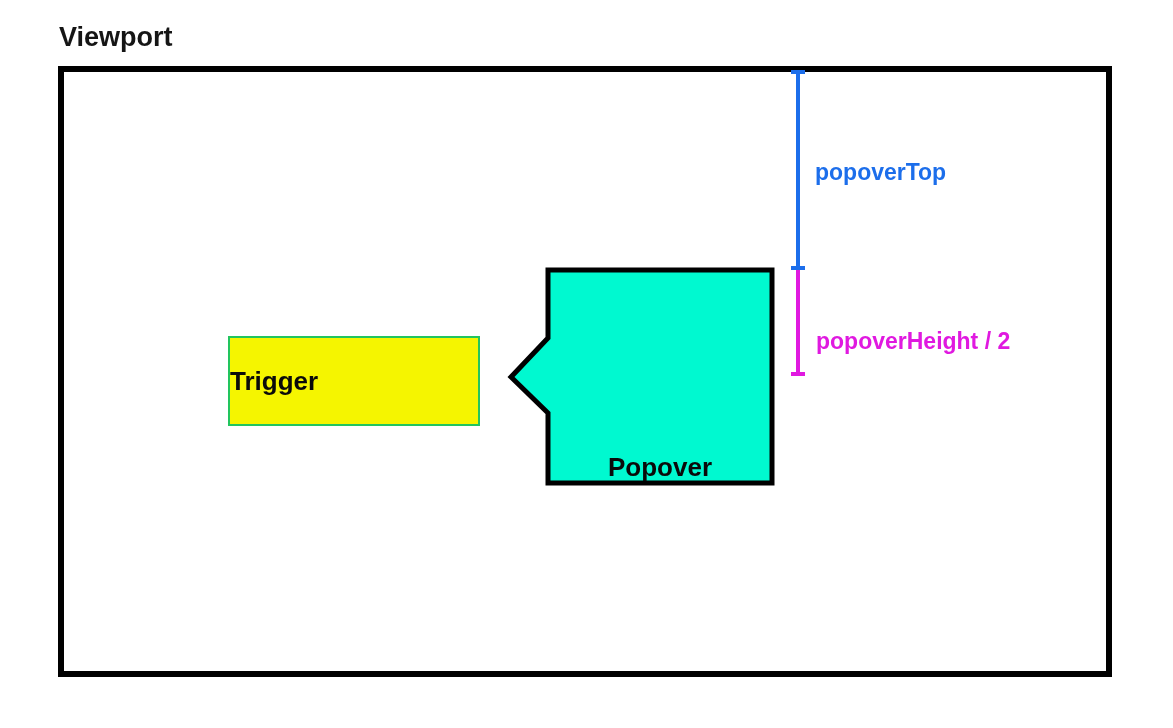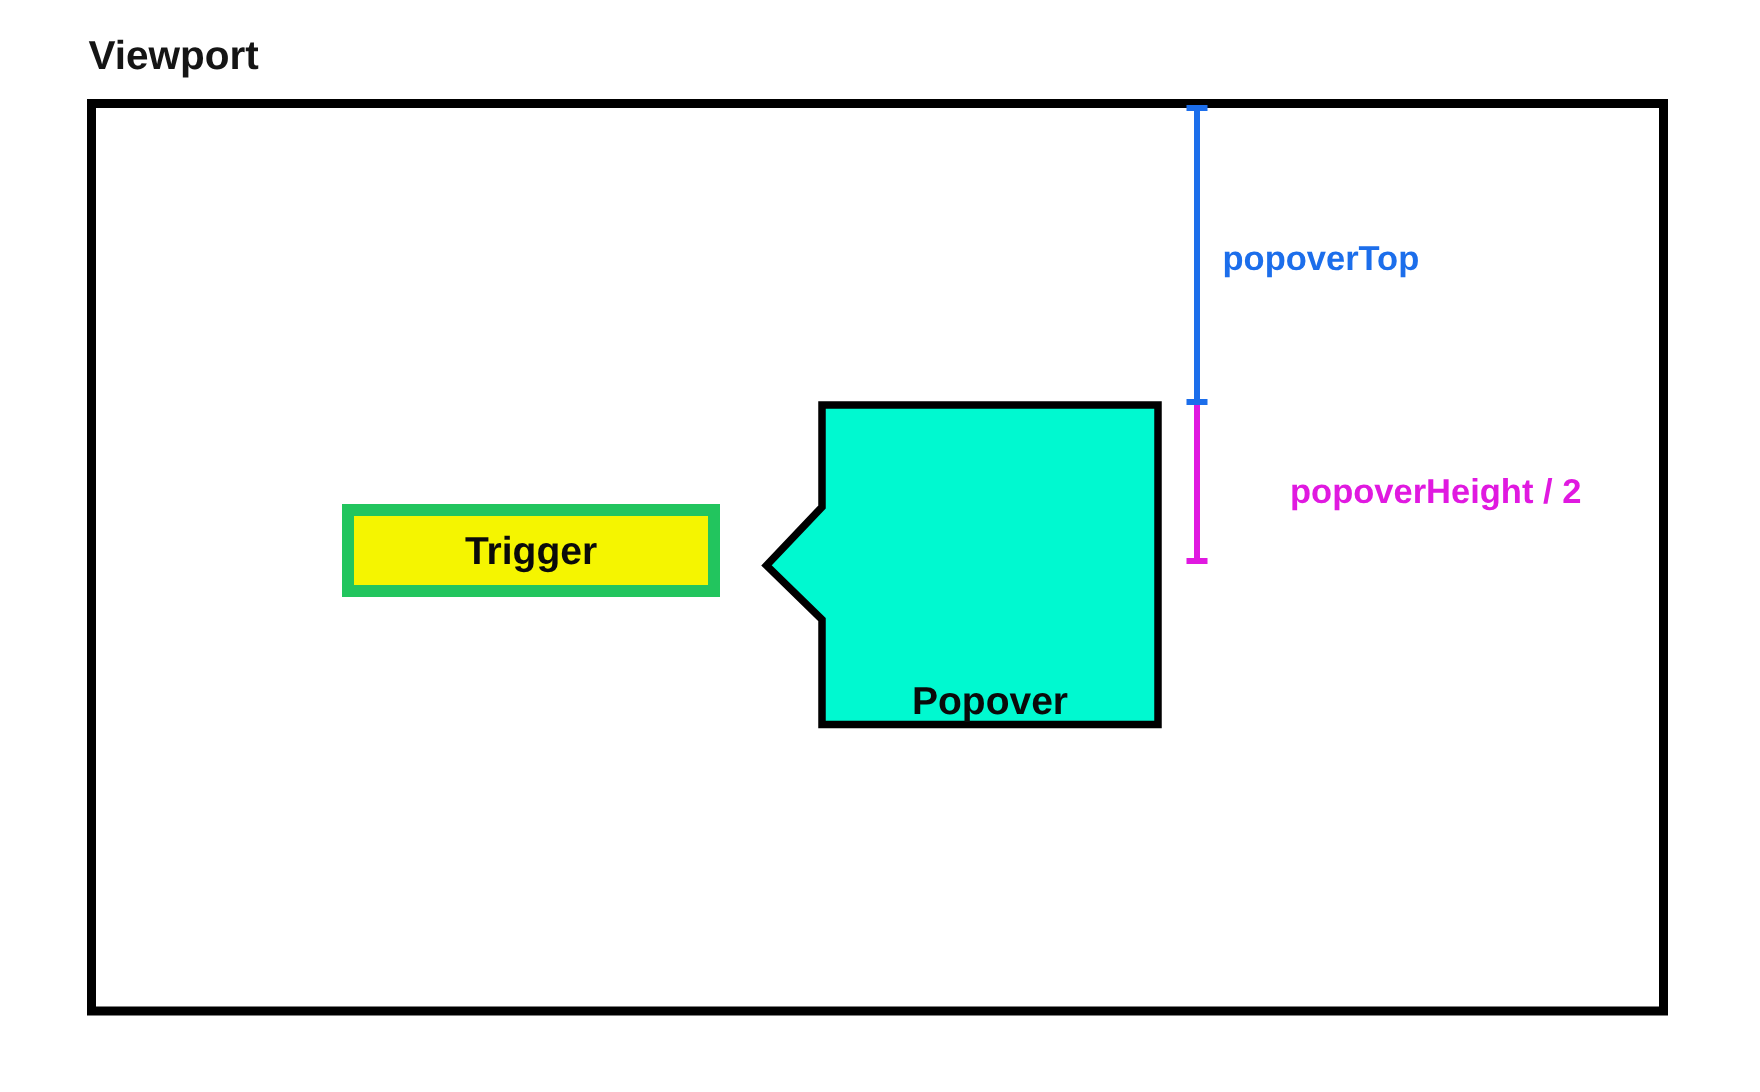--- a/index.html
+++ b/index.html
@@ -33,25 +33,25 @@
     height: 611px;
     border: 6px solid #000000;
     background: #ffffff;
   }
 
   .trigger-box {
     position: absolute;
     left: 228px;
     top: 336px;
     width: 252px;
-    height: 62px;
-    border: 8px solid #22c55e;
+    height: 90px;
+    border: 2px solid #22c55e;
     display: flex;
     align-items: center;
-    justify-content: center;
+    justify-content: flex-start;
   }
 
   .box-label {
     font-size: 26px;
     font-weight: 700;
     color: #0a0a0a;
   }
 
   .popover-svg {
     position: absolute;
@@ -84,21 +84,21 @@
   .tick-popover-half-b   { left: 791px; top: 372px; }
 
   .measure-label {
     position: absolute;
     font-size: 23px;
     font-weight: 700;
     white-space: nowrap;
     line-height: 30px;
   }
   .label-popover-top  { left: 815px; top: 157px; }
-  .label-popover-half { left: 816px; top: 312px; margin-left: 44px; }
+  .label-popover-half { left: 816px; top: 326px; }
 </style>
 </head>
 <body>
 
 <div class="canvas">
 
   <div class="viewport-label">Viewport</div>
 
   <div class="viewport-box"></div>
 

